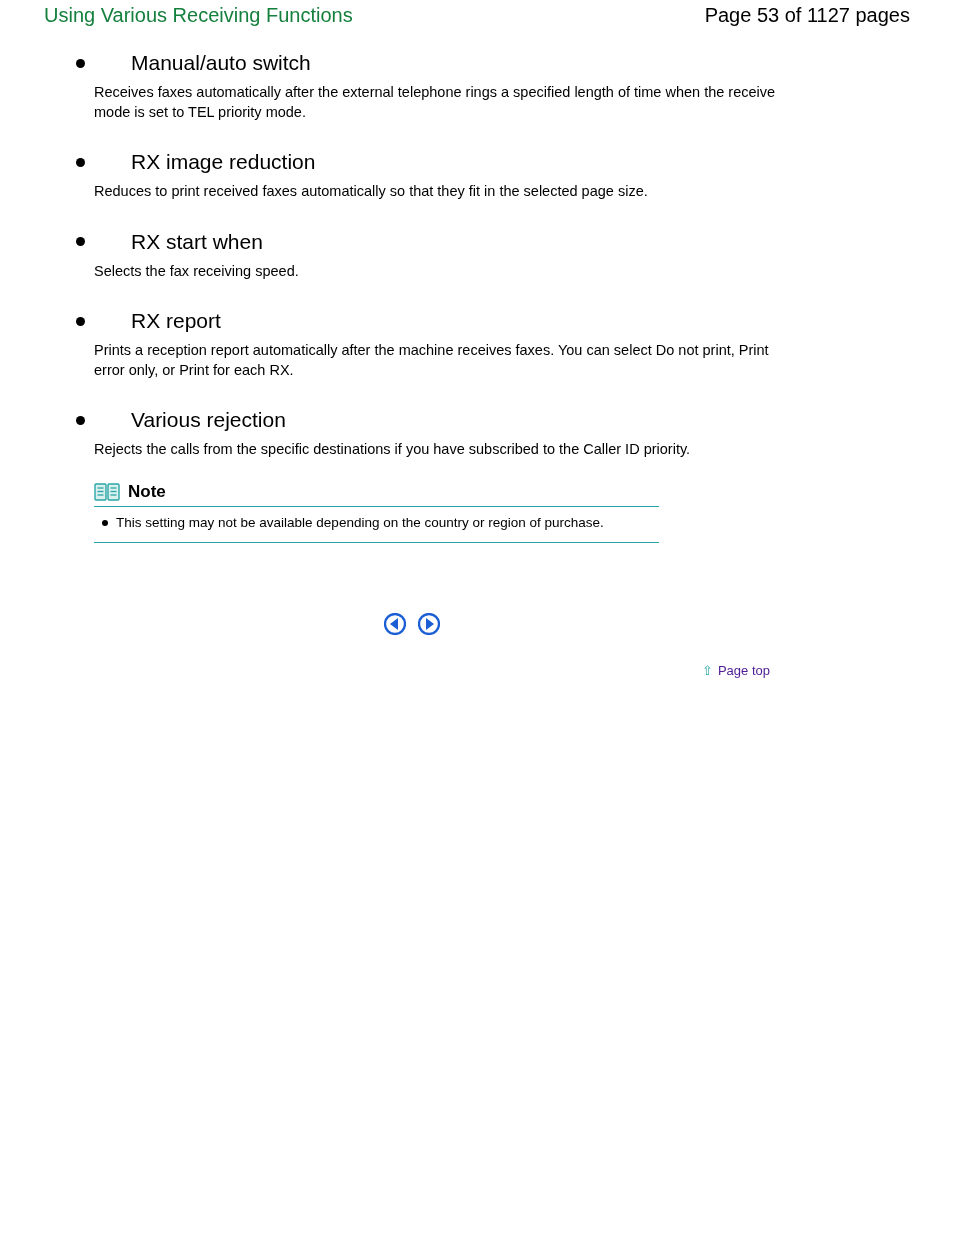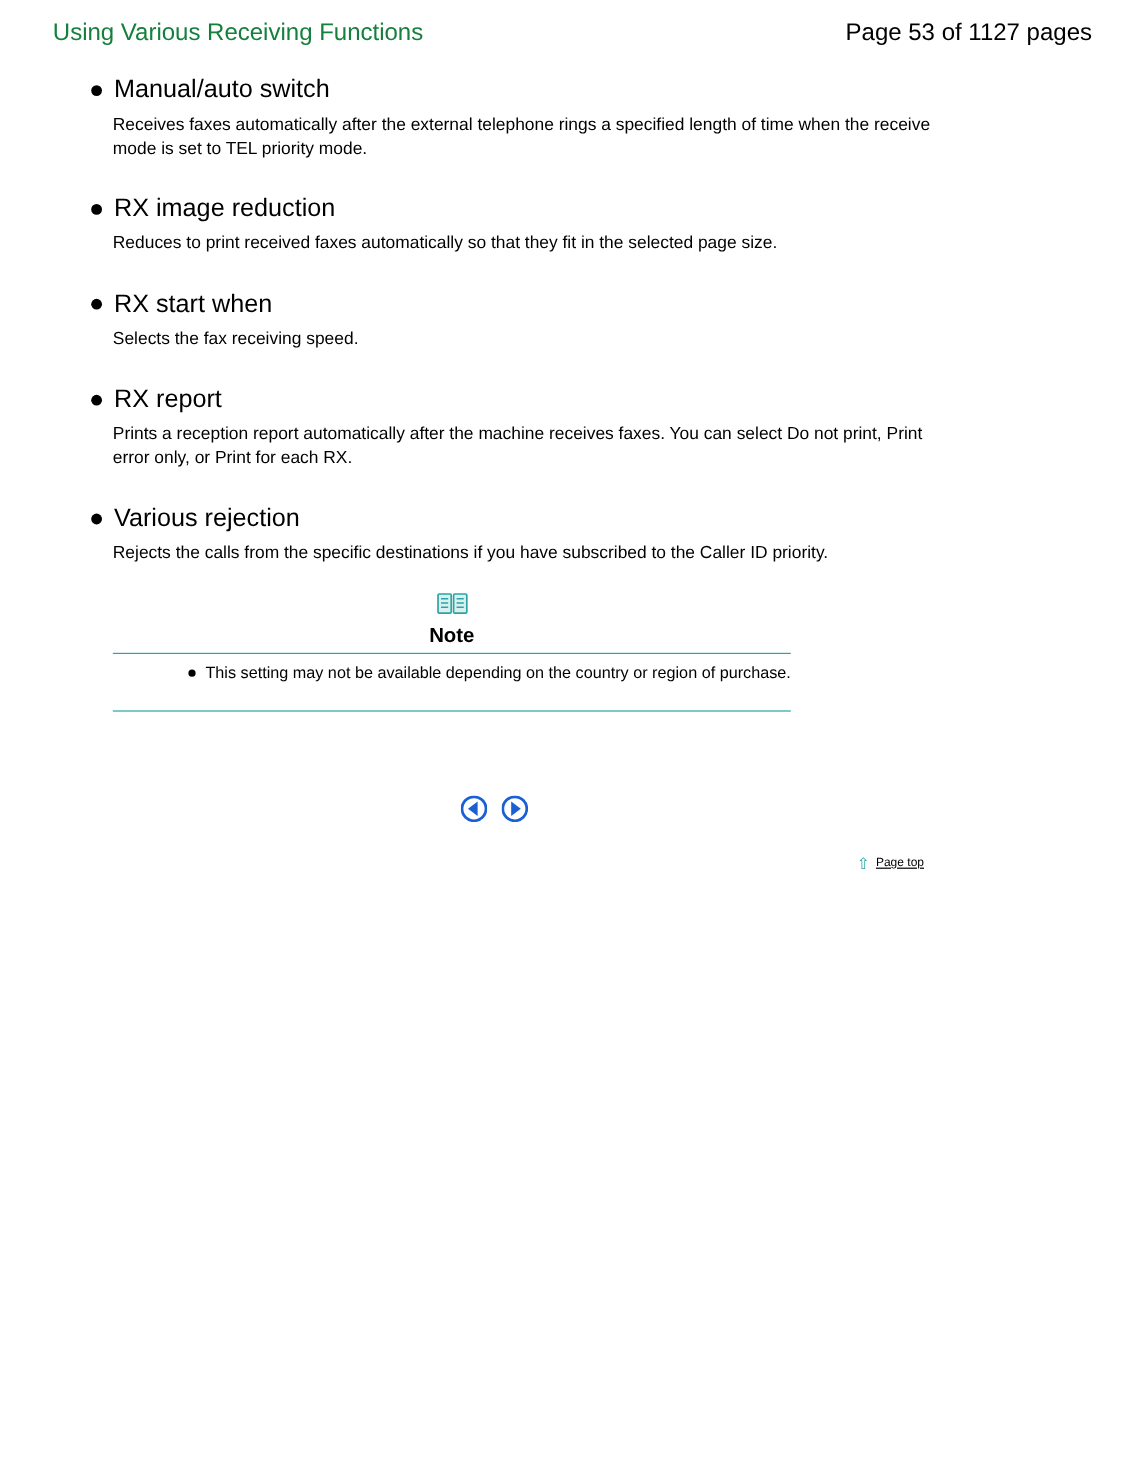--- a/index.html
+++ b/index.html
@@ -21,30 +21,30 @@
   }
   .page-title {
     font-size: 20px;
     font-weight: 400;
     color: #15803d;
   }
   .page-number {
     font-size: 20px;
     font-weight: 400;
     color: #000;
-    margin-top: 12px;
   }
   .section {
     margin-left: 32px;
     margin-bottom: 28px;
   }
   .section-heading {
     display: flex;
     align-items: center;
     margin-bottom: 8px;
+    gap: 36px;
   }
   .bullet {
     width: 9px;
     height: 9px;
     background: #000;
     border-radius: 50%;
     margin-right: 10px;
     flex-shrink: 0;
   }
   .section-title {
@@ -63,38 +63,36 @@
     margin-left: 18px;
     margin-top: 22px;
     max-width: 565px;
   }
   .note-header {
     display: flex;
     align-items: center;
     border-bottom: 1px solid #2aa5a5;
     padding-bottom: 4px;
     gap: 8px;
-    flex-direction: column;
   }
   .note-icon {
     width: 26px;
     height: 18px;
     flex-shrink: 0;
   }
   .note-title {
     font-size: 17px;
     font-weight: bold;
     color: #000;
   }
   .note-body-row {
     display: flex;
     align-items: flex-start;
-    padding: 8px 0 24px 8px;
+    padding: 8px 0 12px 8px;
     border-bottom: 1px solid #2aa5a5;
-    justify-content: flex-end;
   }
   .note-bullet {
     width: 6px;
     height: 6px;
     background: #000;
     border-radius: 50%;
     margin-right: 8px;
     margin-top: 5px;
     flex-shrink: 0;
   }
@@ -125,23 +123,22 @@
     align-items: center;
     gap: 5px;
     cursor: pointer;
   }
   .page-top-arrow {
     color: #2aa5a5;
     font-size: 13px;
     line-height: 1;
   }
   .page-top-text {
-    color: #000000;
-    font-size: 10px;
-    text-decoration: underline;
+    color: #4c1d95;
+    font-size: 13px;
   }
 </style>
 </head>
 <body>
 
 <div class="page">
 
   <div class="header-row">
     <div class="page-title">Using Various Receiving Functions</div>
     <div class="page-number">Page 53 of 1127 pages</div>

